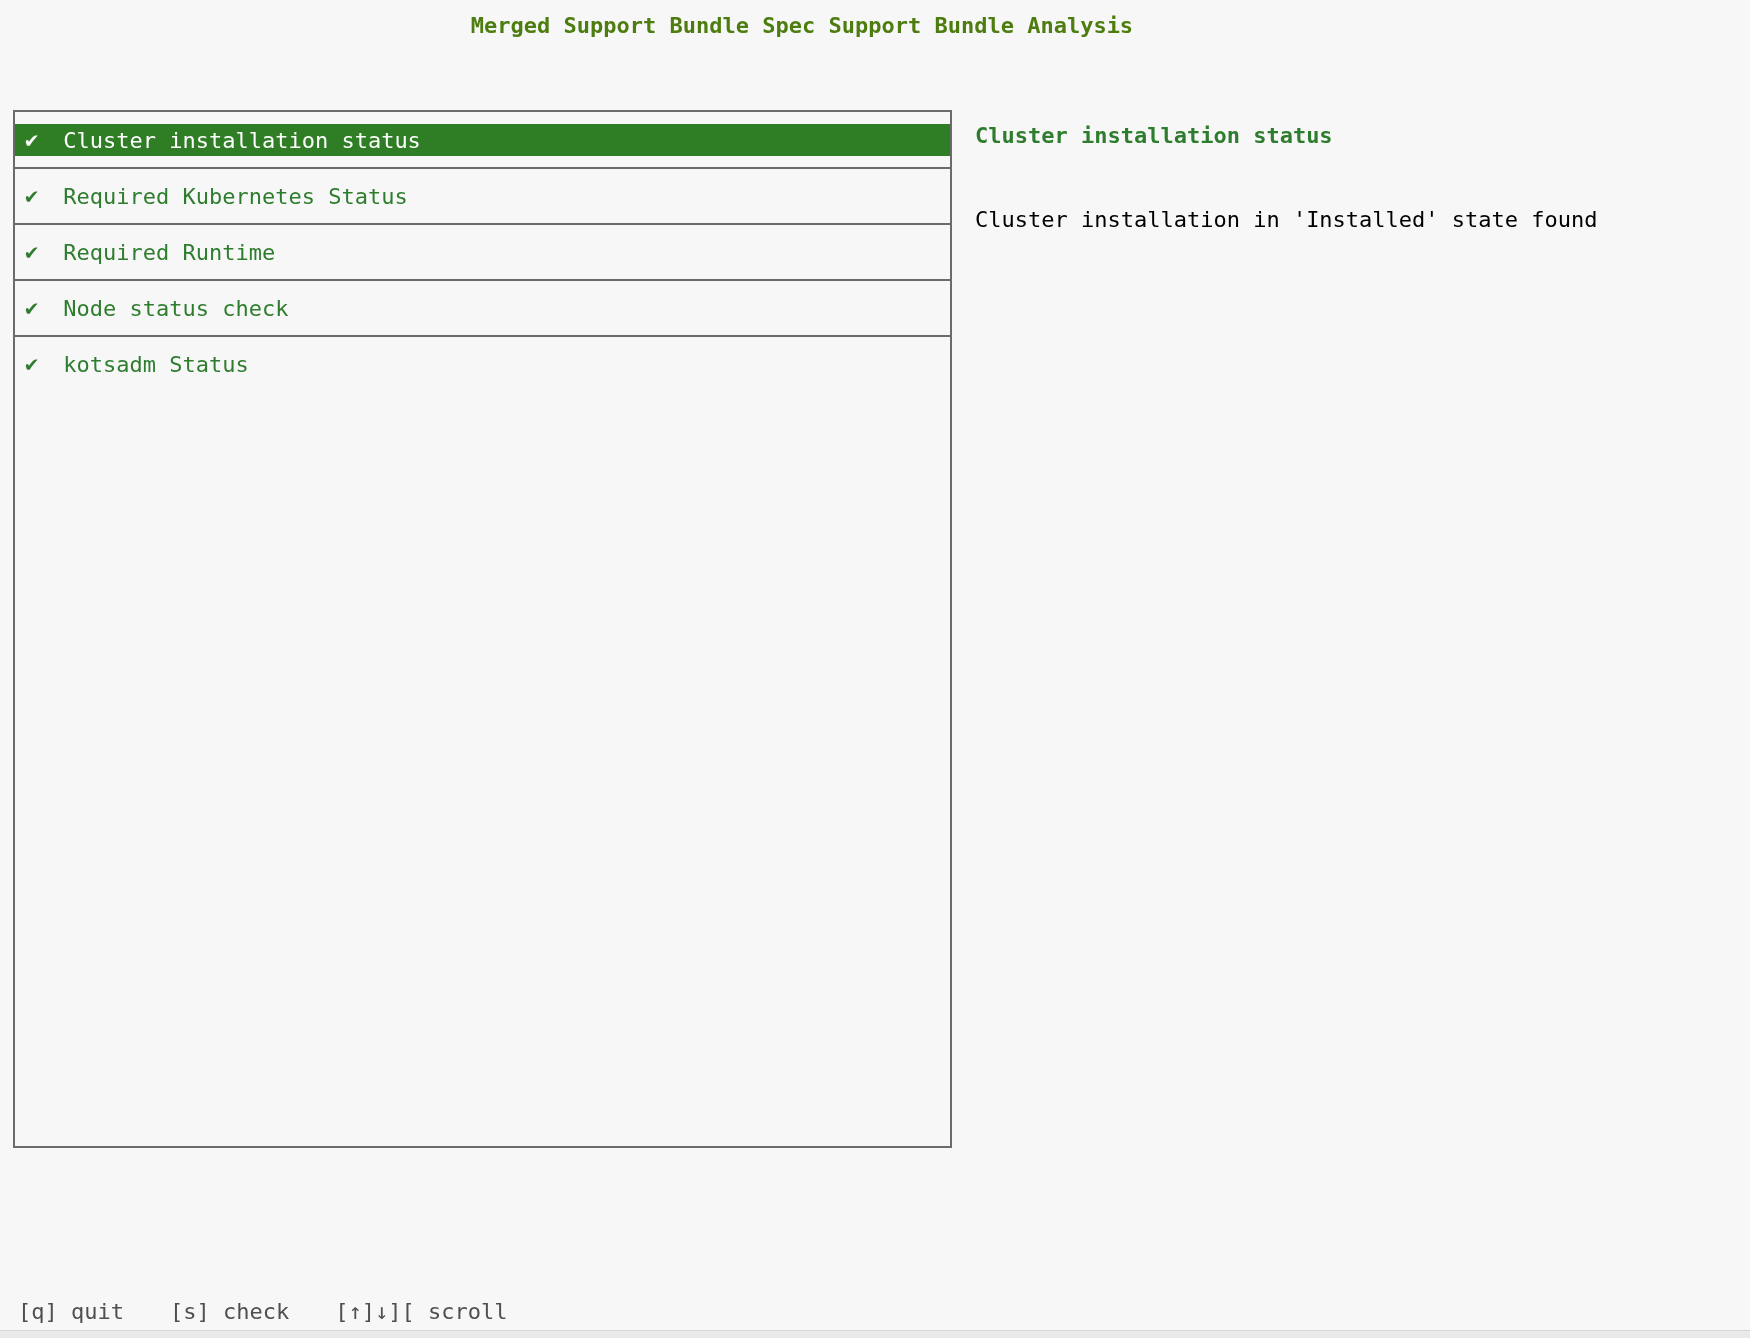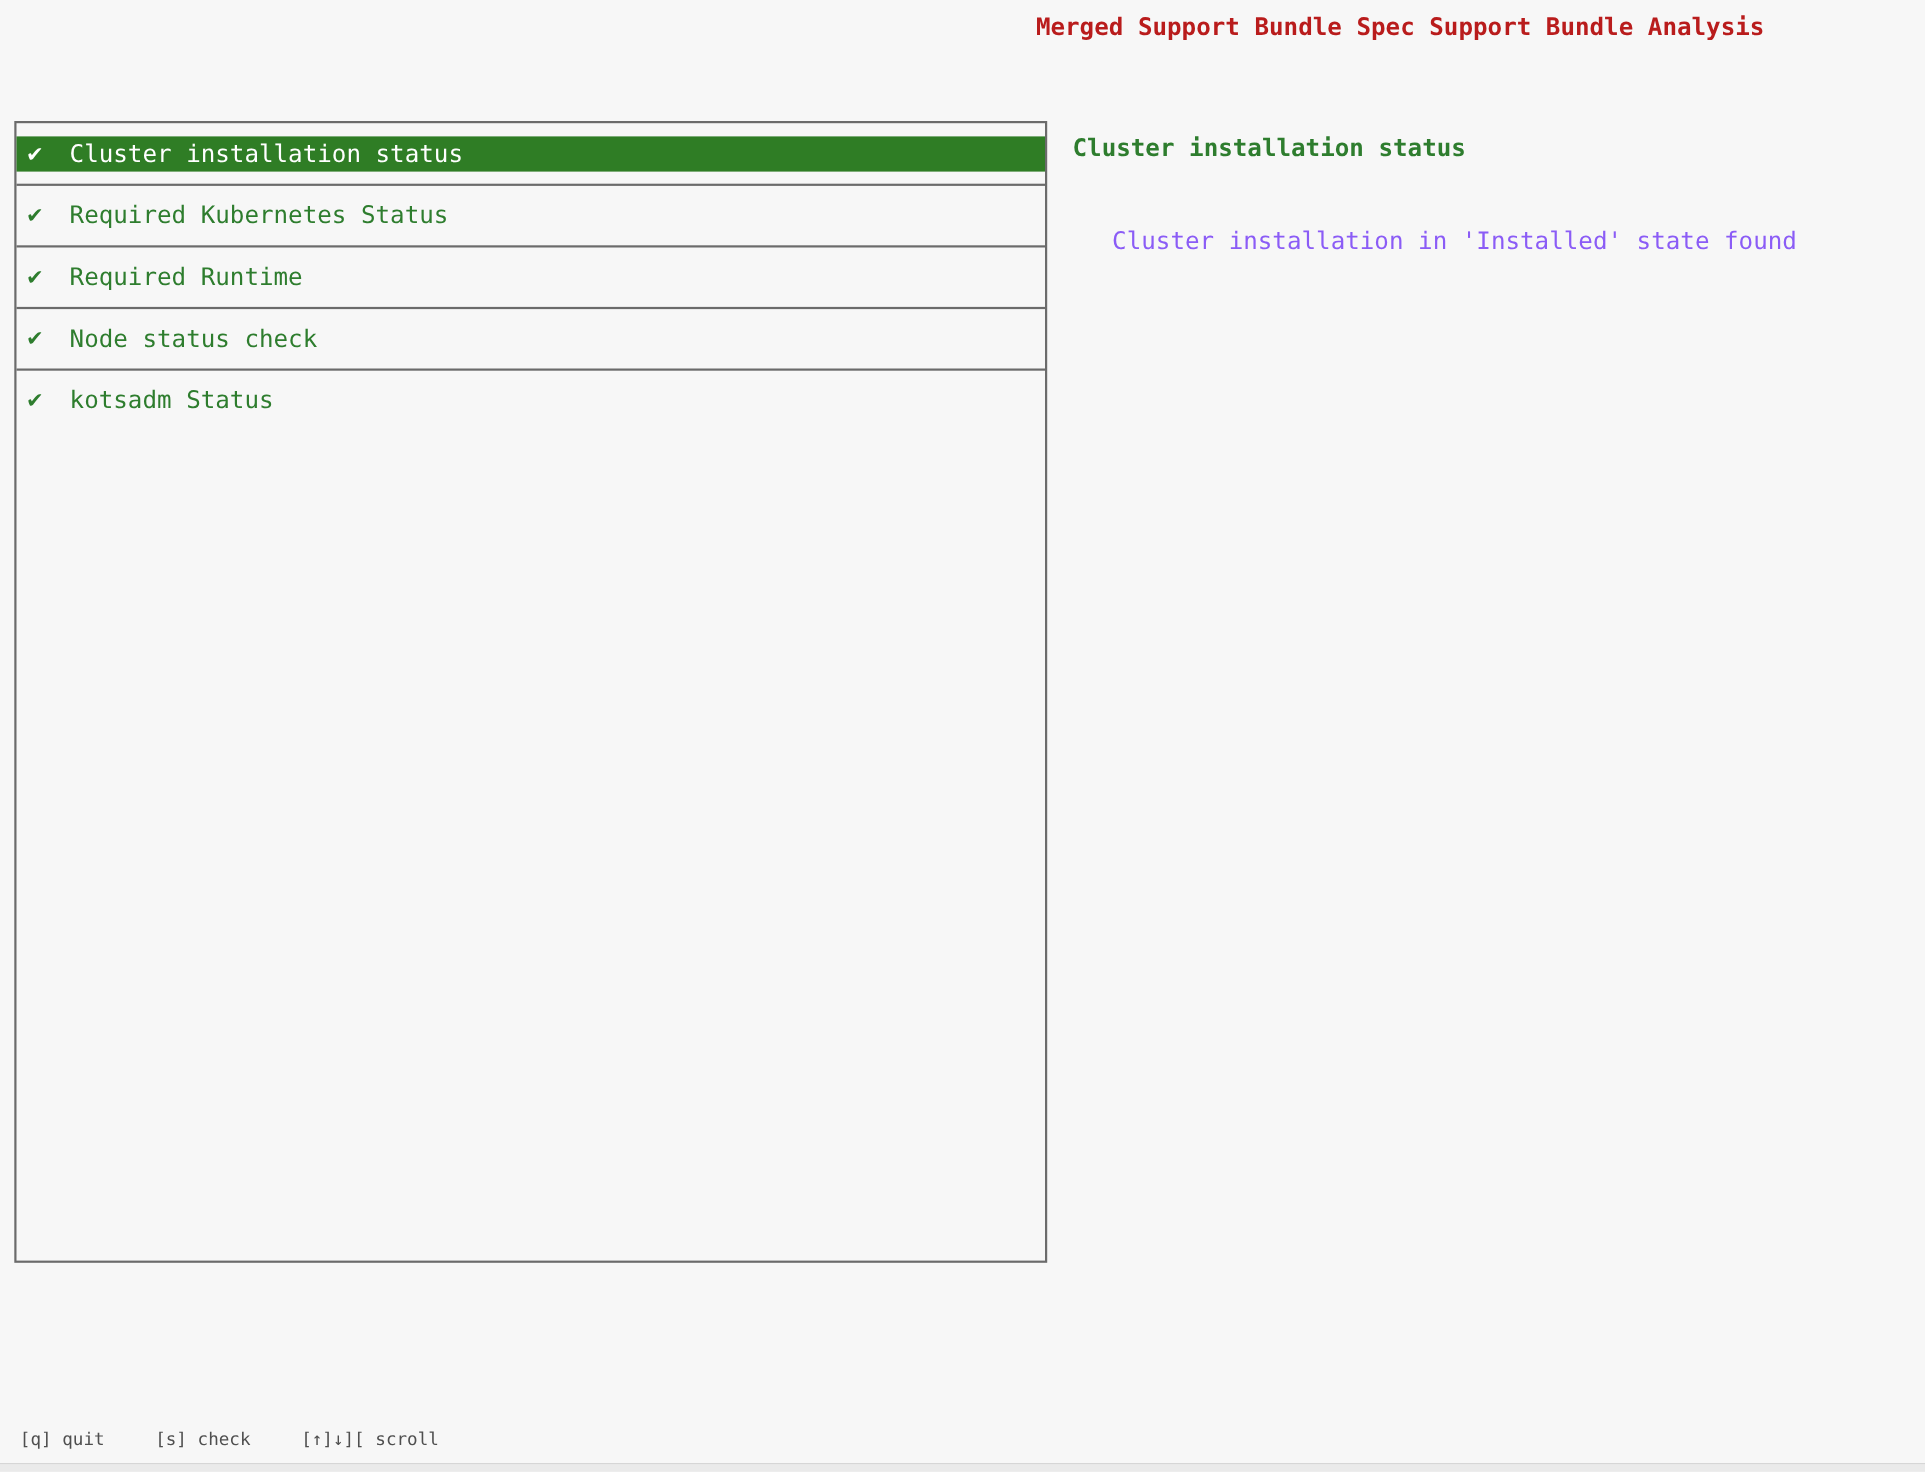--- a/index.html
+++ b/index.html
@@ -10,24 +10,24 @@
     background: #f7f7f7;
     font-family: "DejaVu Sans Mono", "Liberation Mono", monospace;
     overflow: hidden;
   }
 
   .app-title {
     position: absolute;
     left: 0;
     top: 13px;
     width: 1604px;
-    text-align: right;
+    text-align: center;
     font-size: 22px;
     font-weight: bold;
-    color: #b91c1c;
+    color: #4d7c0f;
     white-space: pre;
   }
 
   .list-box {
     position: absolute;
     left: 13px;
     top: 110px;
     width: 939px;
     height: 1038px;
     border: 2px solid #6b6b6b;
@@ -70,32 +70,31 @@
     font-weight: bold;
     color: #2e7d2e;
     white-space: pre;
   }
 
   .detail-message {
     position: absolute;
     left: 975px;
     top: 207px;
     font-size: 22px;
-    color: #8b5cf6;
+    color: #000000;
     white-space: pre;
-    margin-left: 36px;
   }
 
   .status-bar {
     position: absolute;
     left: 18px;
     top: 1299px;
     display: flex;
     gap: 46px;
-    font-size: 16px;
+    font-size: 22px;
     color: #4f4f4f;
     white-space: pre;
   }
 
   .bottom-strip {
     position: absolute;
     left: 0;
     bottom: 0;
     width: 100%;
     height: 7px;

